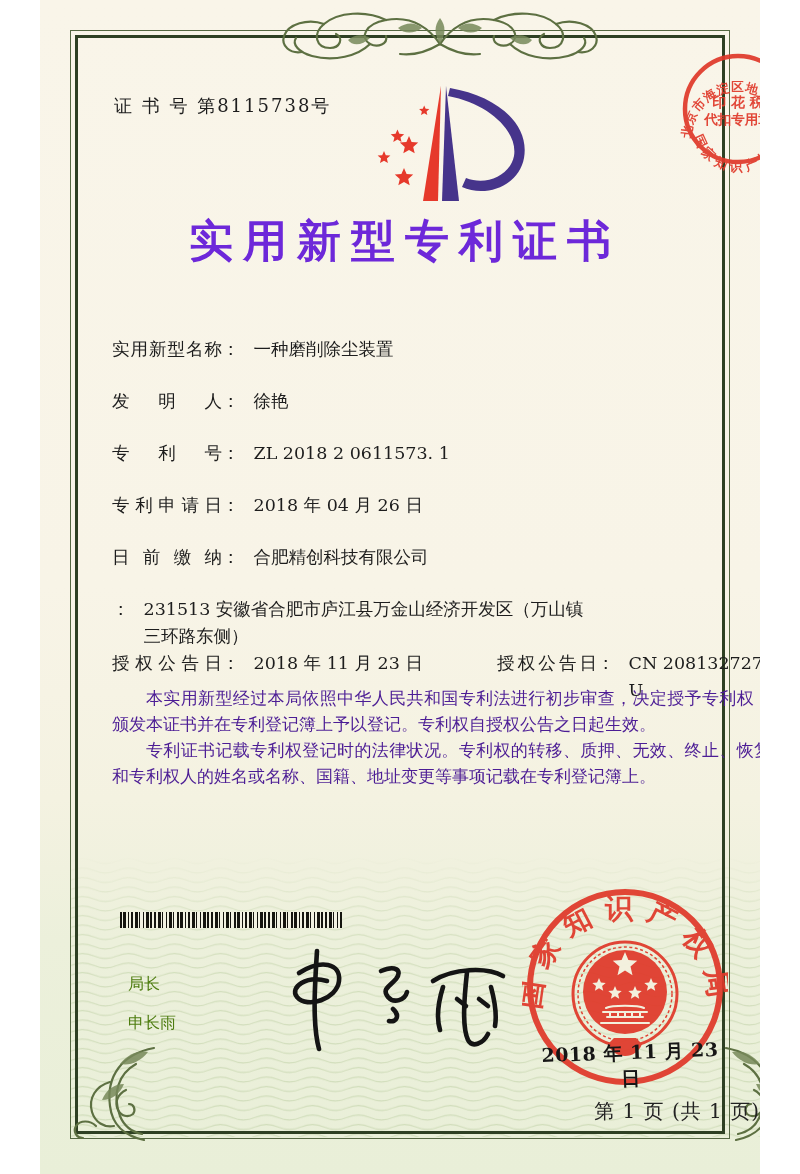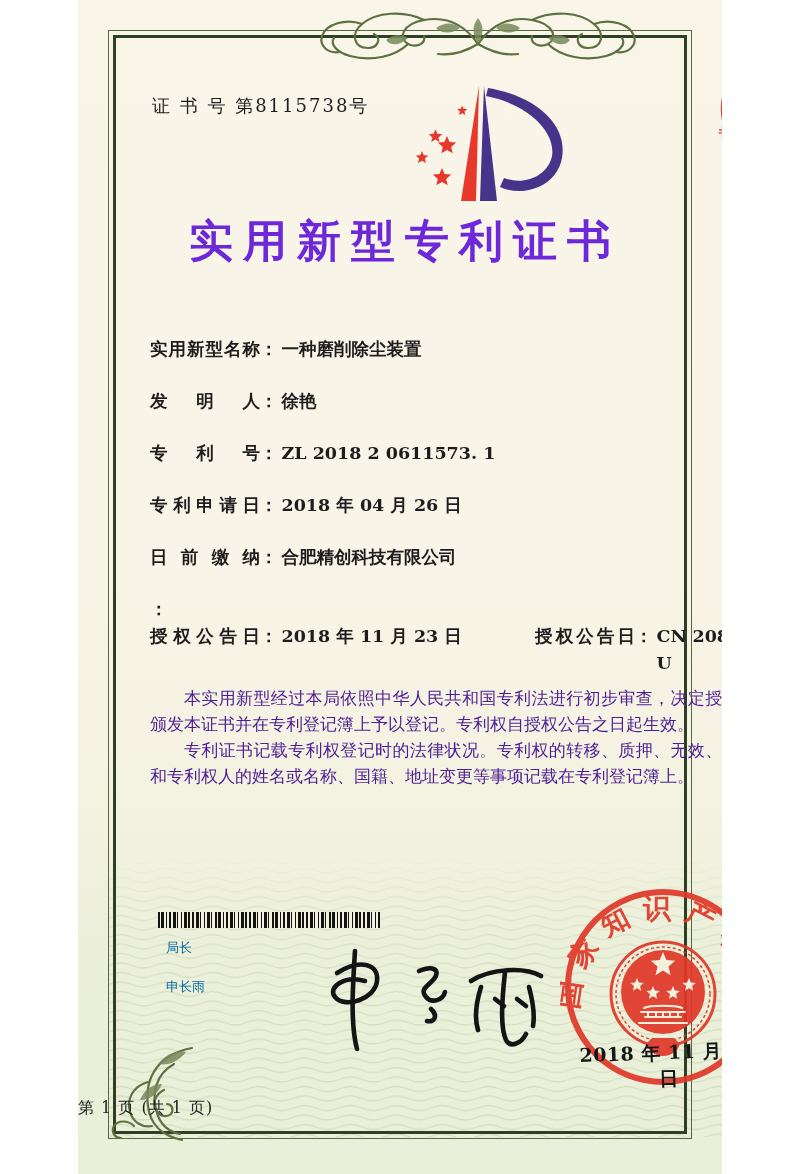--- a/index.html
+++ b/index.html
@@ -3,21 +3,21 @@
 <meta charset="utf-8">
 <style>
   html,body{margin:0;padding:0;}
   body{
     background:#ffffff;
     font-family:"DejaVu Serif","Liberation Serif",serif;
     -webkit-font-smoothing:antialiased;
   }
   .page{
     position:relative;
-    width:644px;height:1174px;
+    width:720px;height:1174px;
     margin:0 auto;
     background:#fdfcf7;
     overflow:hidden;
   }
   .paper{
     position:absolute;inset:0;
     background:linear-gradient(180deg,#f9f5e9 0%,#f8f4e7 50%,#f4f2e1 68%,#ecf0db 80%,#e9efd8 100%);
   }
   .waves{position:absolute;left:31px;top:856px;width:738px;height:281px;pointer-events:none;}
   .frame-outer{
@@ -32,57 +32,57 @@
   .cert-no{
     left:74px;top:94px;
     font-size:18px;color:#1d1d1d;letter-spacing:2px;
   }
   .title{
     left:0;right:0;top:212px;text-align:center;
     font-size:44px;font-weight:bold;color:#6d28d9;
     letter-spacing:10px;text-indent:10px;
   }
   .fields{left:72px;top:336px;width:660px;font-size:17.5px;color:#1d1d1d;}
-  .field-row{display:flex;line-height:27px;margin-bottom:25px;position:relative;font-weight:bold;}
+  .field-row{display:flex;line-height:27px;margin-bottom:25px;position:relative;}
   .field-row.addr{margin-bottom:0;}
   .field-label{
     display:inline-block;width:110px;flex:0 0 110px;
     text-align:justify;text-align-last:justify;
   }
   .field-colon{flex:0 0 auto;}
-  .field-value{margin-left:4px;}
+  .field-value{margin-left:14px;}
   .addr .field-value{width:450px;line-height:27px;}
   .grant-no{position:absolute;left:385px;top:0;display:flex;}
   .paragraphs{left:72px;top:686px;width:659px;}
   .paragraphs p{
     margin:0;font-size:17px;line-height:25.9px;color:#4c1d95;
     text-align:justify;text-indent:2em;
   }
   .barcode{
     left:80px;top:912px;width:222px;height:16px;
     background:repeating-linear-gradient(90deg,
       #15150f 0px,#15150f 1.6px,#f2f2e2 1.6px,#f2f2e2 3.4px,
       #15150f 3.4px,#15150f 6.4px,#f2f2e2 6.4px,#f2f2e2 7.6px,
       #15150f 7.6px,#15150f 8.8px,#f2f2e2 8.8px,#f2f2e2 11.4px);
   }
-  .signer{left:88px;top:938px;font-size:13px;color:#0369a1;}
+  .signer{left:88px;top:974px;font-size:16px;color:#4d7c0f;}
   .signer div{line-height:20px;}
   .signer .signer-title{margin-bottom:19px;}
   .signature-svg{left:215px;top:945px;}
   .tax-stamp-svg{left:614px;top:28px;}
   .logo-svg{left:322px;top:80px;}
   .seal-svg{left:482px;top:886px;}
   .seal-date{
     left:498px;top:1040px;width:185px;text-align:center;
     font-size:19px;font-weight:600;color:#161616;letter-spacing:0.5px;
     transform:rotate(-2deg);
   }
   .footer{
-    left:0;right:0;top:1098px;text-align:left;
-    font-size:16px;color:#222;letter-spacing:1px;
+    left:0;right:0;top:1098px;text-align:right;
+    font-size:20px;color:#222;letter-spacing:1px;
   }
   .ornament{pointer-events:none;}
 </style>
 </head>
 <body>
 
 <div class="page">
 
   <div class="paper"></div>
 
@@ -214,20 +214,21 @@
         <span class="field-colon">：</span>
       <span class="field-value">2018 年 04 月 26 日</span>
     </div>
     <div class="field-row">
       <span class="field-label">日前缴纳</span>
         <span class="field-colon">：</span>
       <span class="field-value">合肥精创科技有限公司</span>
     </div>
     <div class="field-row addr">
         <span class="field-colon">：</span>
+      <span class="field-value">231513 安徽省合肥市庐江县万金山经济开发区（万山镇三环路东侧）</span>
     </div>
     <div class="field-row">
       <span class="field-label">授权公告日</span>
         <span class="field-colon">：</span>
       <span class="field-value">2018 年 11 月 23 日</span>
       <span class="grant-no">
         <span class="field-label" style="width:100px;flex:0 0 100px;">授权公告日</span>
           <span class="field-colon">：</span>
         <span class="field-value">CN 208132727 U</span>
       </span>

